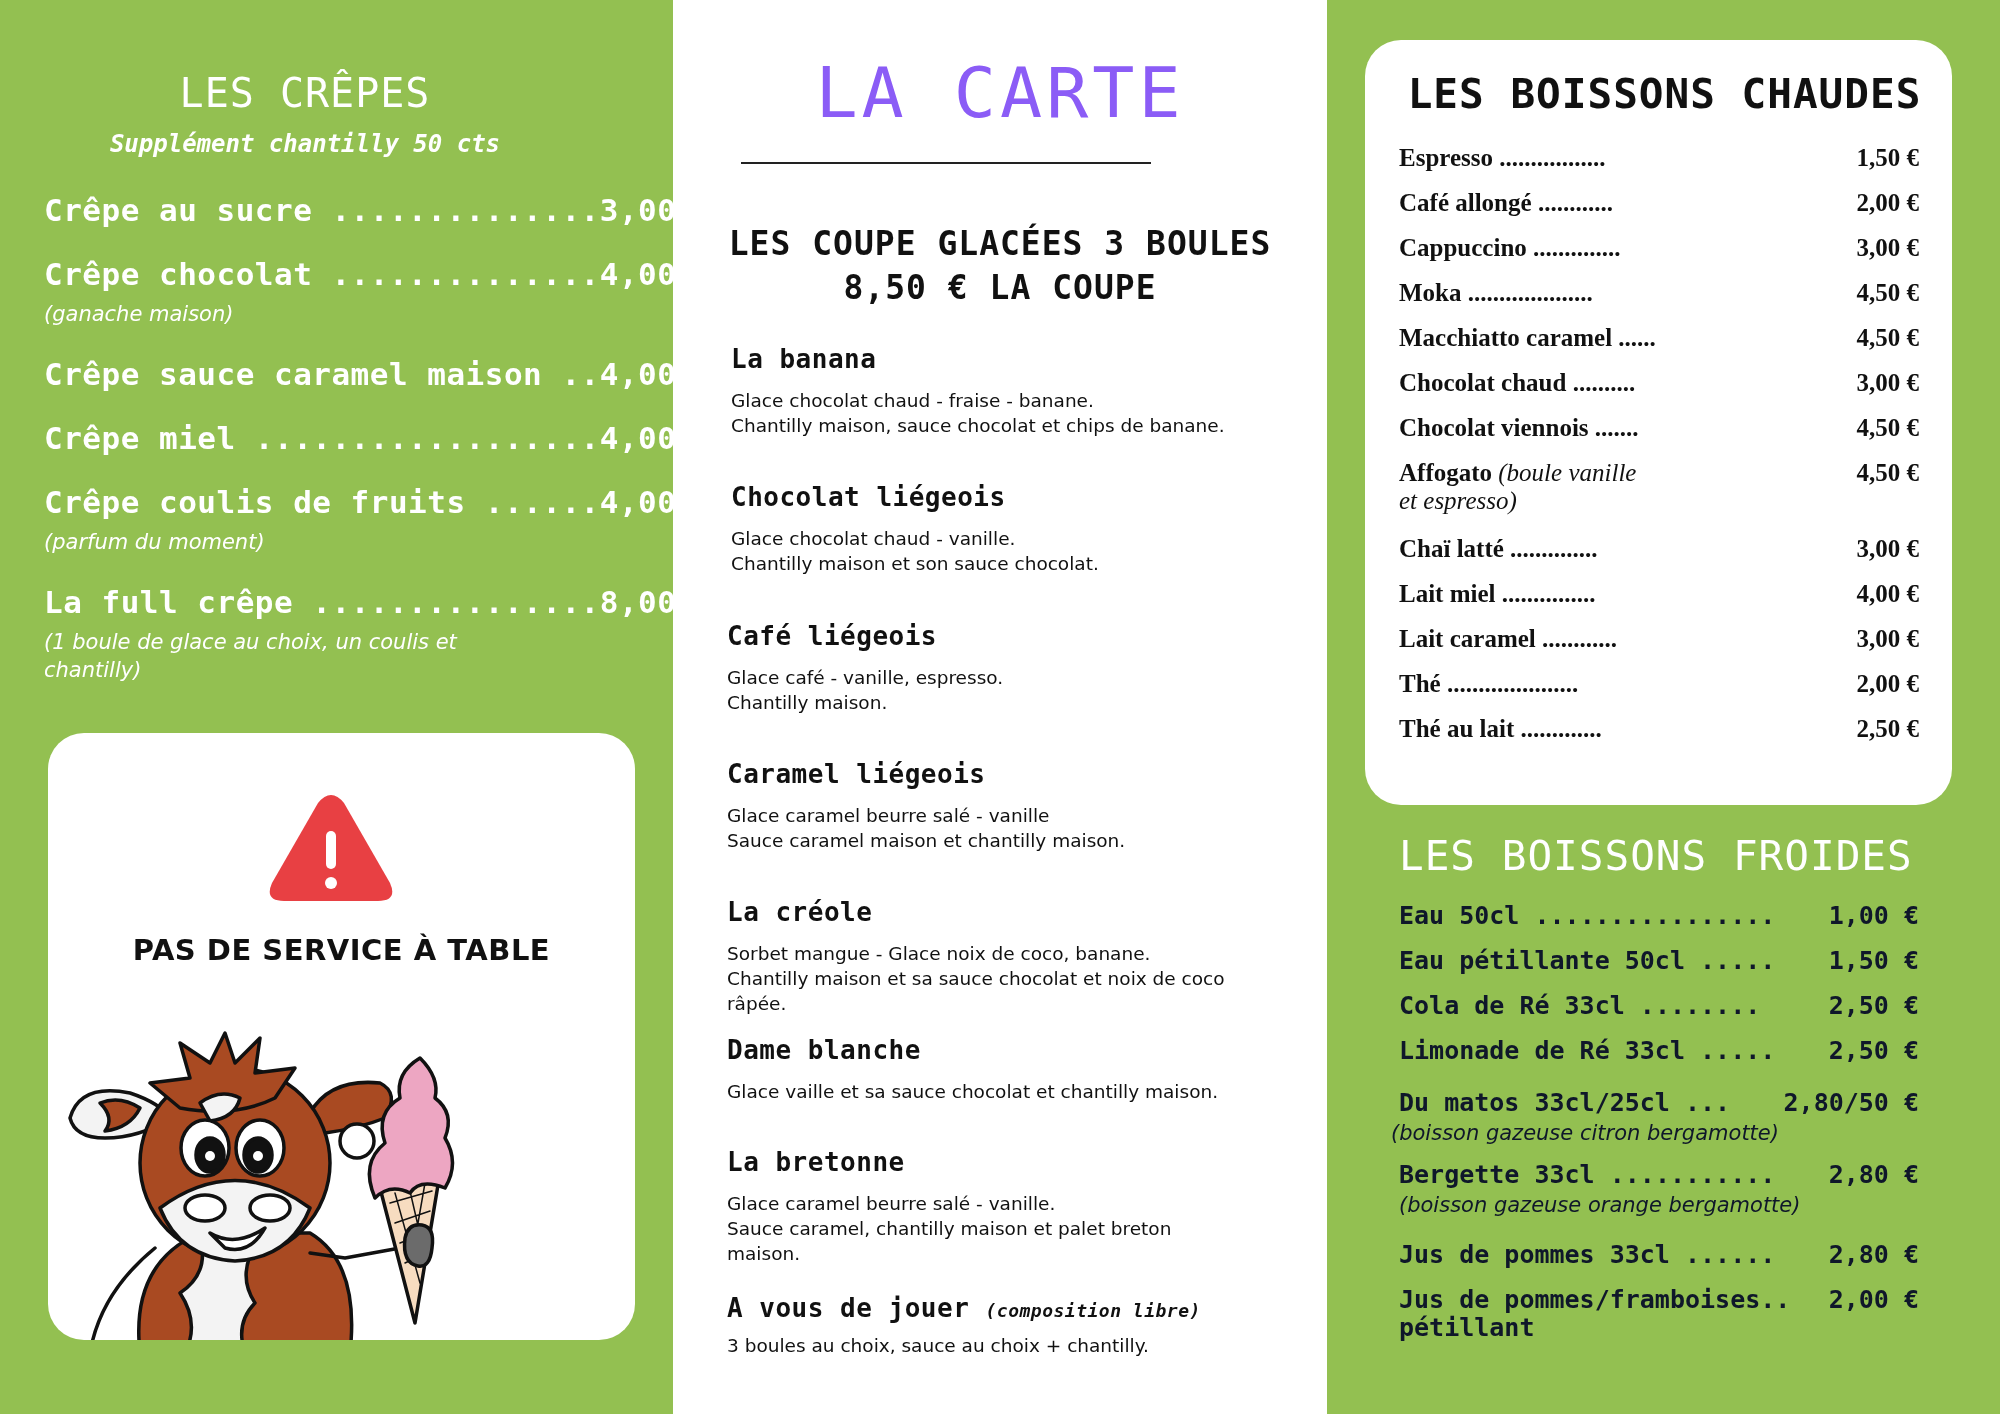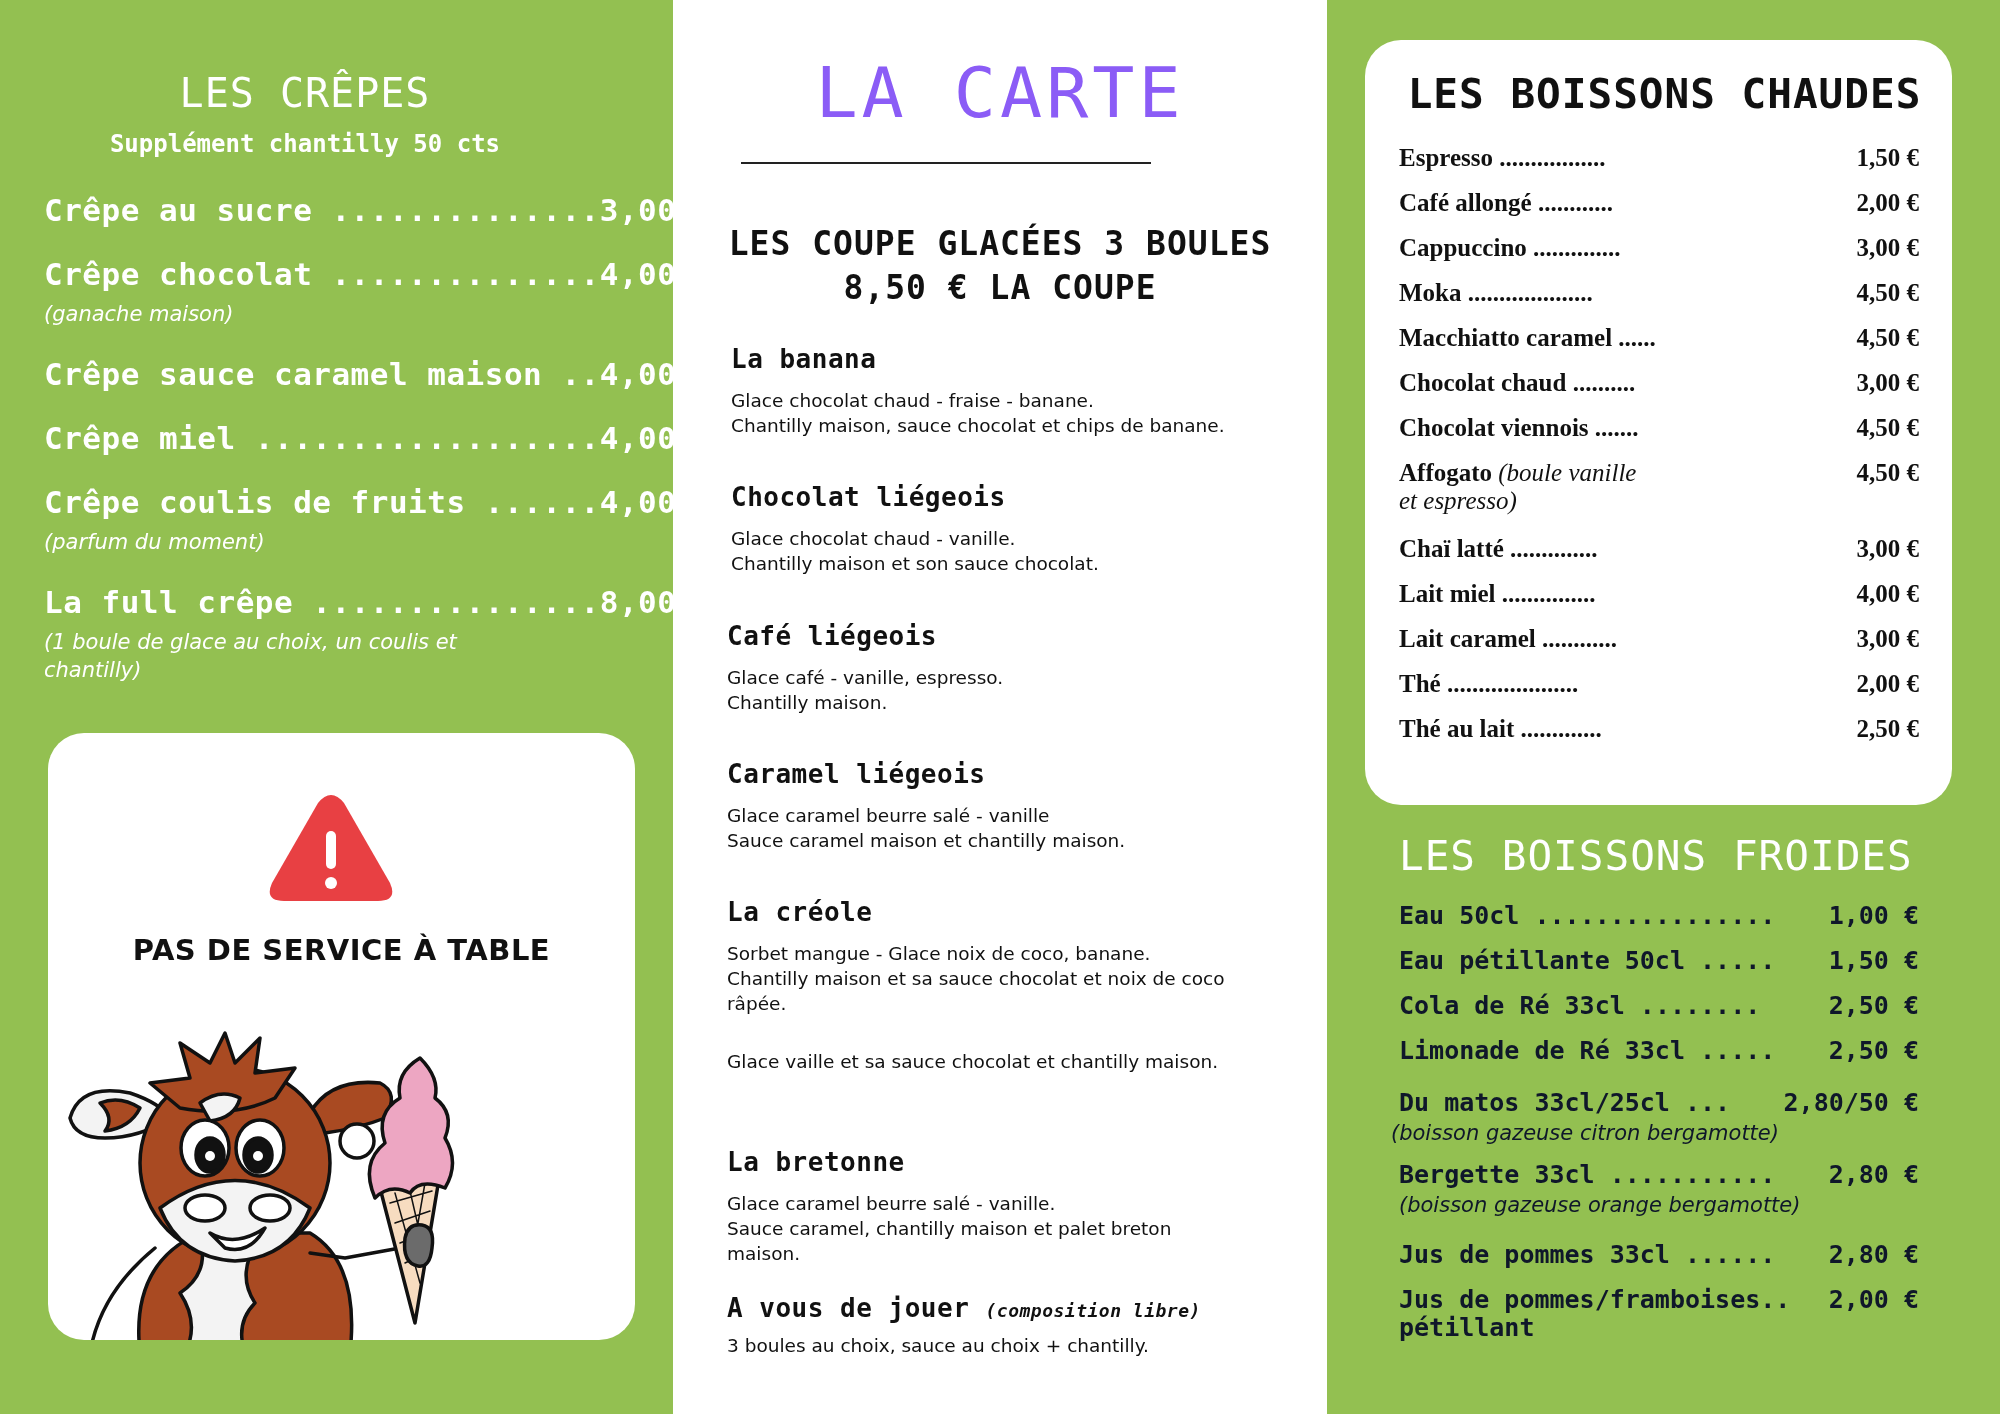--- a/index.html
+++ b/index.html
@@ -9,21 +9,21 @@
   .col { position: absolute; top: 0; height: 1414px; }
   .col-left { left: 0; width: 673px; background: #93c051; }
   .col-mid { left: 673px; width: 654px; background: #ffffff; }
   .col-right { left: 1327px; width: 673px; background: #93c051; }
 
   .mono { font-family: "DejaVu Sans Mono", "Liberation Mono", monospace; }
   .sans { font-family: "DejaVu Sans", "Liberation Sans", sans-serif; }
 
   
   .crepes-title { position: absolute; left: 0; width: 610px; top: 70px; text-align: center; color: #fff; font-size: 40px; font-weight: normal; letter-spacing: 1px; }
-  .crepes-sub { position: absolute; left: 0; width: 610px; top: 130px; text-align: center; color: #fff; font-size: 24px; font-weight: bold; }
+  .crepes-sub { position: absolute; left: 0; width: 610px; top: 130px; text-align: center; color: #fff; font-size: 24px; font-style: italic; font-weight: bold; }
   .crepes-list { position: absolute; left: 44px; top: 192px; width: 580px; color: #fff; }
   .crepe-item { margin-bottom: 28px; }
   .crepe-line { display: flex; justify-content: space-between; font-size: 31px; font-weight: bold; white-space: pre; letter-spacing: 0.5px; align-items: center; }
   .crepe-note { font-size: 21px; font-style: italic; margin-top: 8px; font-weight: normal; line-height: 28px; width: 460px; }
 
   
   .notice-card { position: absolute; left: 48px; top: 733px; width: 587px; height: 607px; background: #fff; border-radius: 36px; overflow: hidden; padding-left: 36px; }
   .warn-icon { position: absolute; left: 220px; top: 60px; width: 126px; height: 110px; }
   .notice-text { position: absolute; left: 0; width: 100%; top: 200px; text-align: center; font-size: 29px; font-weight: bold; color: #111; letter-spacing: 0.5px; }
   .cow { position: absolute; left: 12px; top: 290px; width: 440px; height: 330px; }
@@ -172,20 +172,21 @@
   </div>
   <div class="coupe" style="top:897px">
     <div class="coupe-name mono">La créole</div>
     <div class="coupe-desc sans">
       <div>Sorbet mangue - Glace noix de coco, banane.</div>
       <div>Chantilly maison et sa sauce chocolat et noix de coco</div>
       <div>râpée.</div>
     </div>
   </div>
   <div class="coupe" style="top:1035px">
+    <div class="coupe-name mono">Dame blanche</div>
     <div class="coupe-desc sans">
       <div>Glace vaille et sa sauce chocolat et chantilly maison.</div>
     </div>
   </div>
   <div class="coupe" style="top:1147px">
     <div class="coupe-name mono">La bretonne</div>
     <div class="coupe-desc sans">
       <div>Glace caramel beurre salé - vanille.</div>
       <div>Sauce caramel, chantilly maison et palet breton</div>
       <div>maison.</div>

